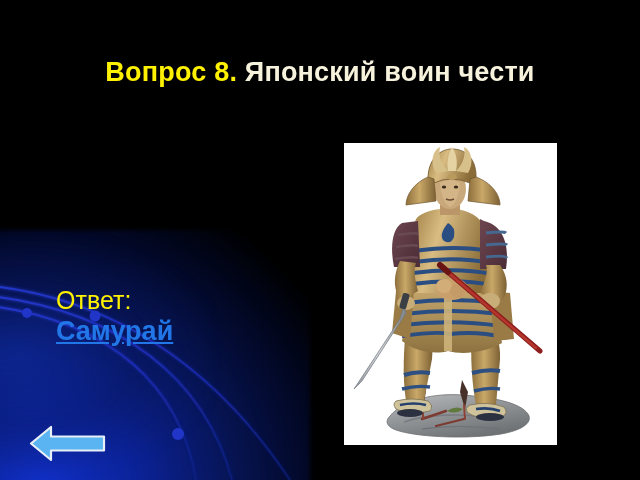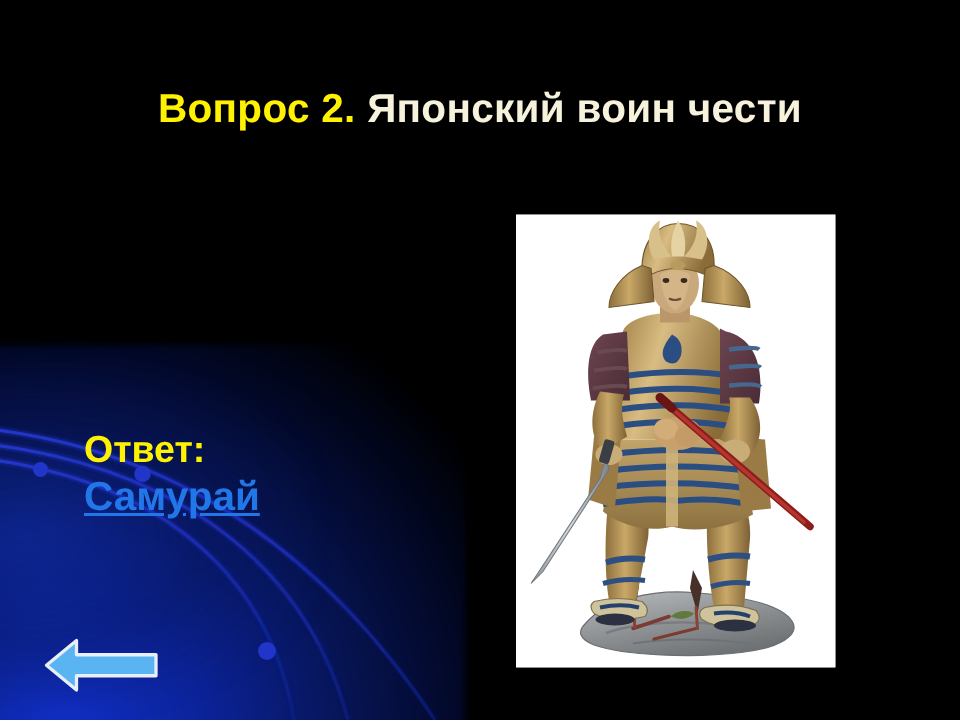--- a/index.html
+++ b/index.html
@@ -76,21 +76,21 @@
   
   .answer {
     position: absolute;
     left: 56px;
     top: 286px;
     line-height: 1.18;
   }
   .answer-label {
     display: block;
     font-size: 25px;
-    font-weight: bold;
+    font-weight: normal;
     color: #FFF200;
   }
   .answer-value {
     display: block;
     font-size: 27px;
     font-weight: bold;
     color: #2277E8;
     text-decoration: underline;
   }
 
@@ -152,21 +152,21 @@
       </g>
       <g fill="#2136c9">
         <circle cx="27" cy="313" r="5"></circle>
         <circle cx="95" cy="316" r="5.5"></circle>
         <circle cx="178" cy="434" r="6"></circle>
       </g>
     </svg>
   </div>
 
   <div class="title">
-    <span class="q-label">Вопрос 2.</span>
+    <span class="q-label">Вопрос 8.</span>
     <span class="q-text">Японский воин чести</span>
   </div>
 
   <div class="answer">
     <span class="answer-label">Ответ:</span>
     <span class="answer-value">Самурай</span>
   </div>
 
   <div class="back-arrow">
     <svg width="77" height="41" viewBox="0 0 77 41" xmlns="http://www.w3.org/2000/svg">

